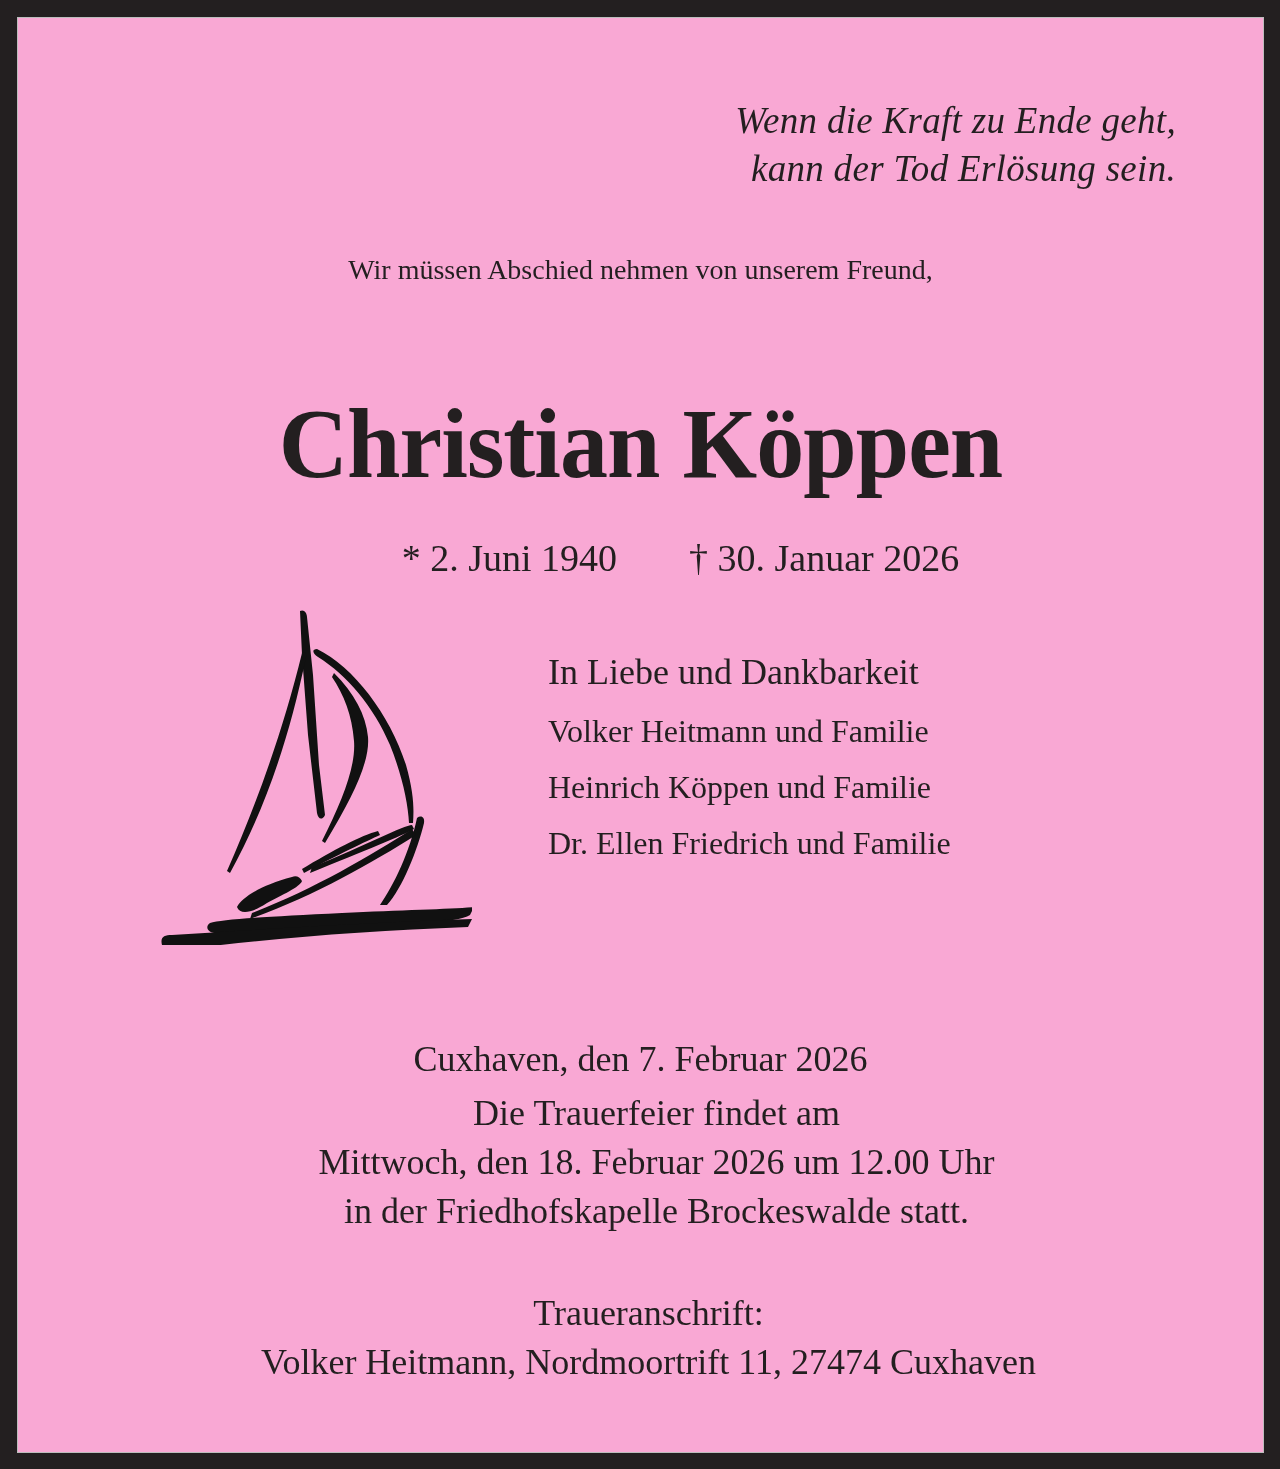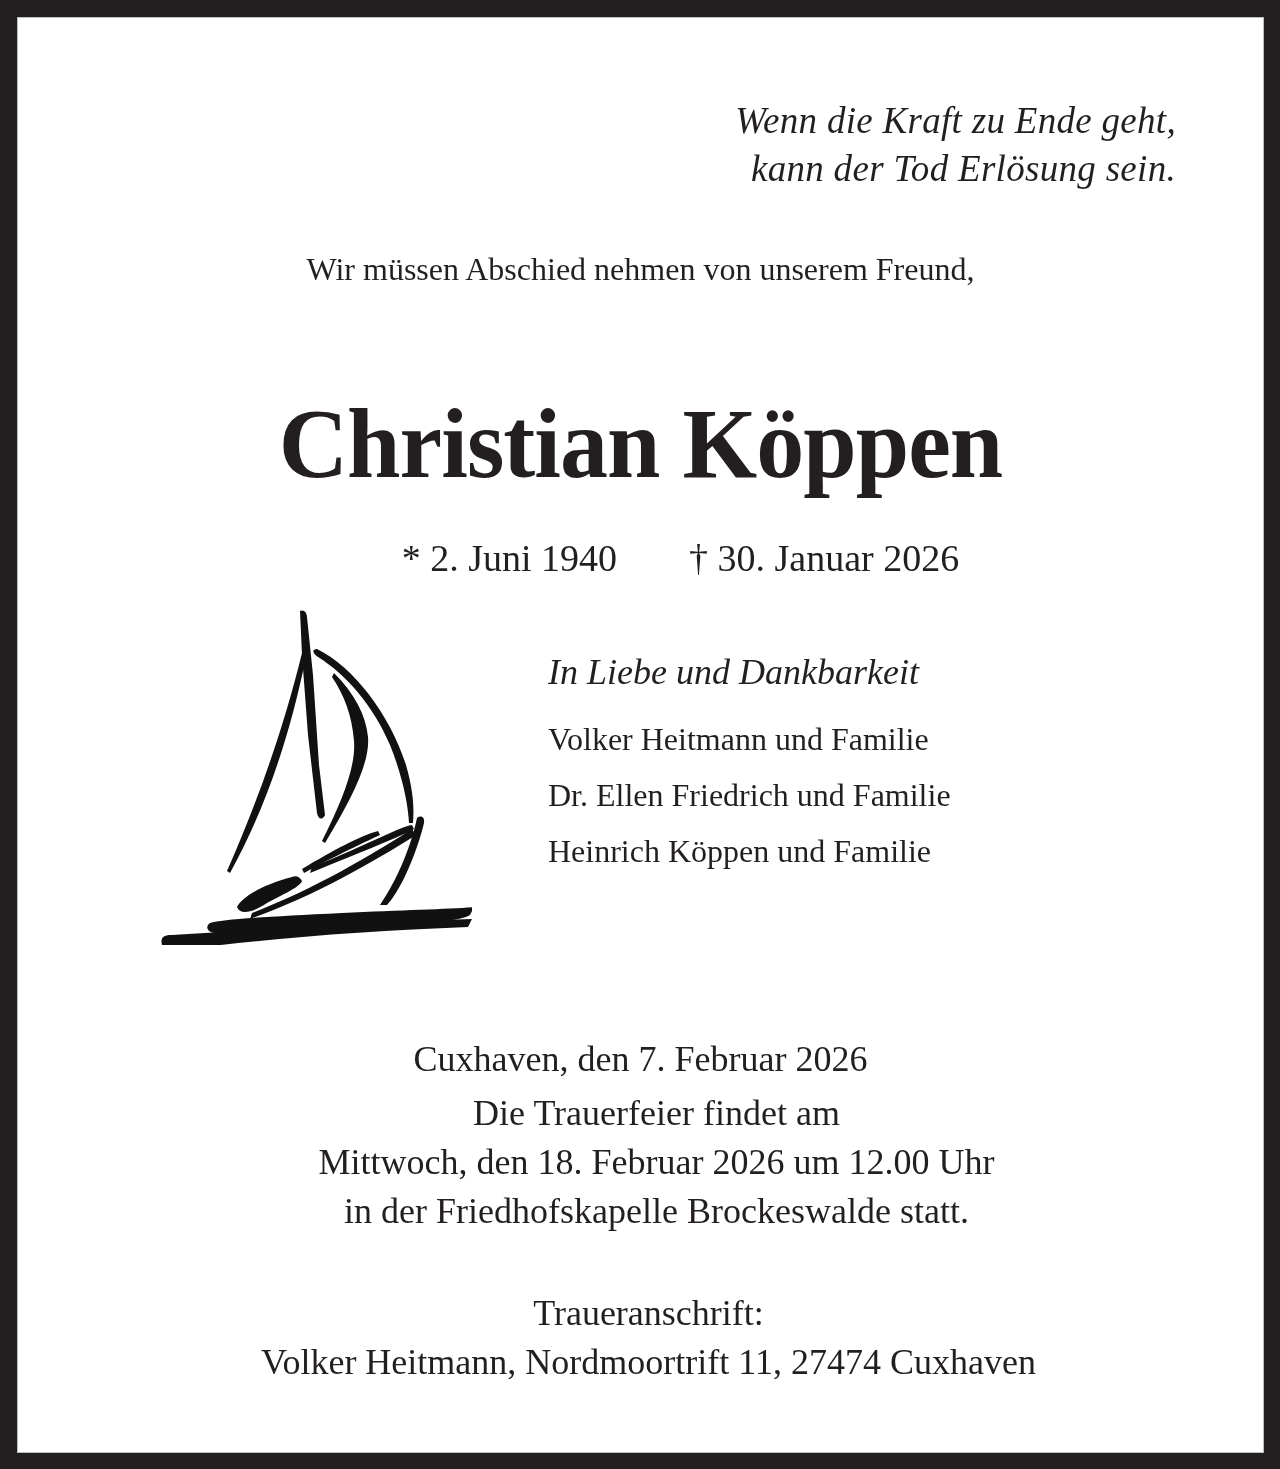--- a/index.html
+++ b/index.html
@@ -8,37 +8,37 @@
       background: #231f20;
       position: relative;
       overflow: hidden;
       font-family: "DejaVu Serif", "Liberation Serif", serif;
       color: #231f20;
     }
     .card {
       position: absolute;
       left: 17px; top: 17px;
       width: 1247px; height: 1436px;
-      background: #ffffff;
+      background: #f9a8d4;
       box-shadow: inset 0 0 0 1px #bdbdbd;
     }
     .abs { position: absolute; white-space: nowrap; }
     .motto {
       right: 88px; top: 80px;
       text-align: right;
       font-style: italic;
       font-size: 37px;
       line-height: 48px;
       font-family: "Liberation Serif", "DejaVu Serif", serif;
       letter-spacing: 0.3px;
     }
     .center { left: 0; width: 1247px; text-align: center; }
     .intro {
       top: 228px;
-      font-size: 32px; line-height: 49px;
+      font-size: 28px; line-height: 49px;
       font-family: "Liberation Serif", serif;
     }
     .name {
       top: 372px;
       font-size: 100px; line-height: 110px;
       font-weight: bold;
       font-family: "Liberation Serif", serif;
       letter-spacing: -1px;
       transform: scaleX(0.96);
     }
@@ -47,21 +47,21 @@
       font-size: 38px; line-height: 48px;
       font-family: "Liberation Serif", serif;
       padding-left: 40px;
     }
     .dates .gap { display: inline-block; width: 72px; }
     .boat { left: 125px; top: 588px; width: 330px; height: 340px; }
     .family {
       left: 531px; top: 630px;
       font-family: "Liberation Serif", serif;
     }
-    .family .lead { font-size: 36px; line-height: 50px; margin-bottom: 14px; font-style: italic; }
+    .family .lead { font-size: 36px; line-height: 50px; margin-bottom: 6px; }
     .family .member { font-size: 32px; line-height: 56px; font-weight: normal; }
     .place-date { top: 974px; font-size: 36px; line-height: 48px; font-family: "Liberation Serif", serif; margin-top: 44px; }
     .ceremony { top: 1072px; font-size: 36px; line-height: 49px; font-family: "Liberation Serif", serif; padding-left: 16px; }
     .address { top: 1272px; font-size: 36px; line-height: 49px; font-family: "Liberation Serif", serif; padding-left: 8px; }
   </style>
 </head>
 <body>
 
 <div class="card">
 
@@ -99,22 +99,22 @@
 
       <path d="M68 318 C80 314 120 312 200 308 C260 305 310 304 332 302 L328 310 C315 318 260 320 200 322 C150 324 100 326 80 328 C66 330 62 322 68 318 Z"></path>
 
       <path d="M20 340 C18 332 22 330 30 330 C120 324 220 318 330 314 L326 322 C220 326 120 334 30 346 C22 347 20 344 20 340 Z"></path>
     </g>
   </svg>
 
   <div class="abs family">
     <div class="lead">In Liebe und Dankbarkeit</div>
     <div class="member">Volker Heitmann und Familie</div>
+    <div class="member">Heinrich Köppen und Familie</div>
     <div class="member">Dr. Ellen Friedrich und Familie</div>
-    <div class="member">Heinrich Köppen und Familie</div>
   </div>
 
   <div class="abs center place-date">Cuxhaven, den 7. Februar 2026</div>
 
   <div class="abs center ceremony">
     <div>Die Trauerfeier findet am</div>
     <div>Mittwoch, den 18. Februar 2026 um 12.00 Uhr</div>
     <div>in der Friedhofskapelle Brockeswalde statt.</div>
   </div>
 

